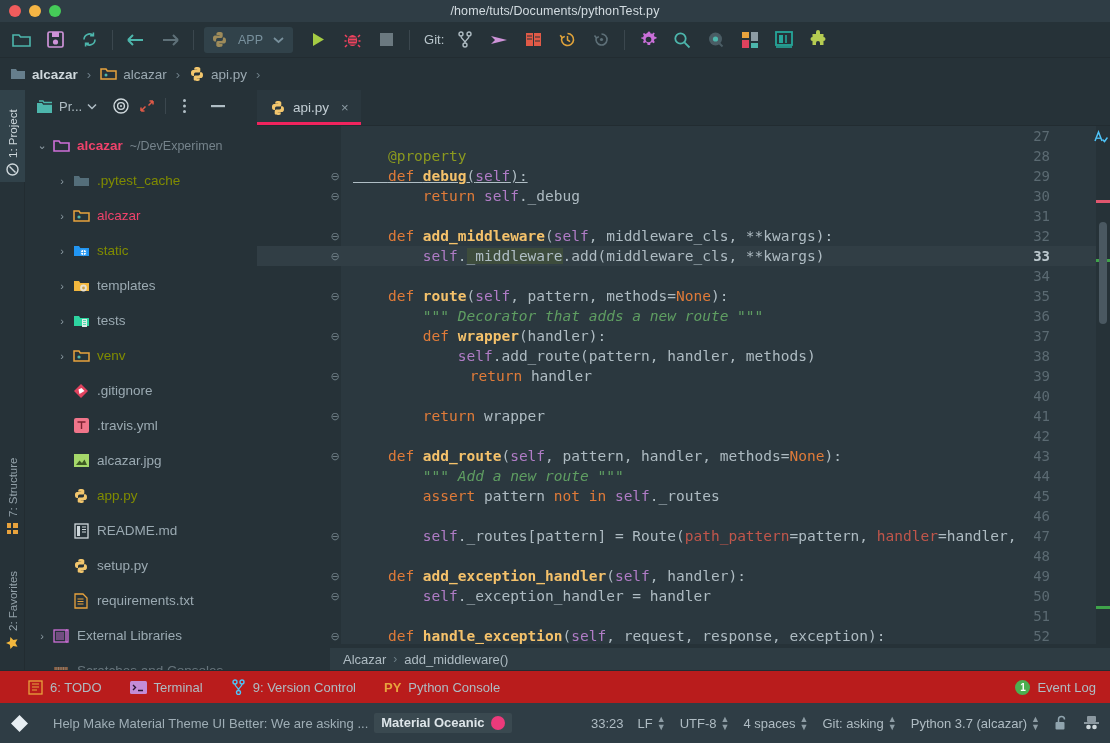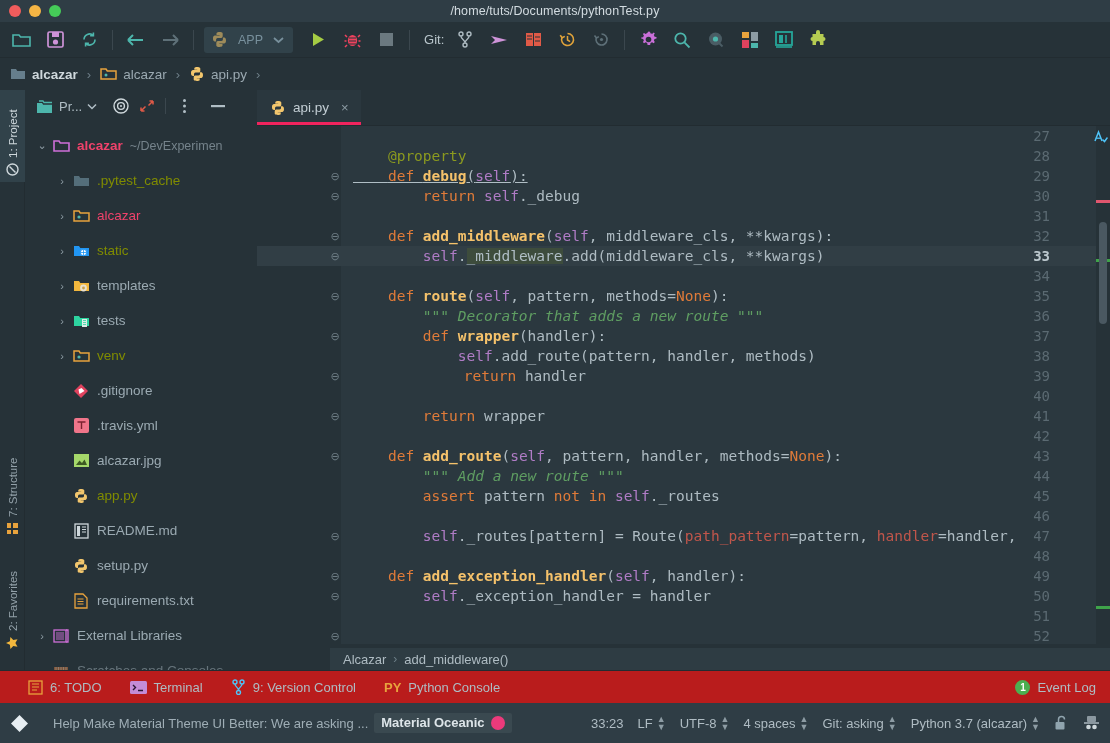--- a/index.html
+++ b/index.html
@@ -666,21 +666,21 @@
           <span class="fold">⊖</span>
           <span class="code" style="position: absolute; left: 84px;"><span class="plain">        </span><span class="kw">def </span><span class="fn">wrapper</span><span class="plain">(handler):</span></span>
         </div>
         <div class="line" style="top: 220px; position: absolute; left: 0px; width: 100%;">
           <span class="lnum">38</span>
           <span class="code" style="position: absolute; left: 84px;"><span class="plain">            </span><span class="self">self</span><span class="plain">.add_route(pattern, handler, methods)</span></span>
         </div>
         <div class="line" style="top: 240px; position: absolute; left: 0px; width: 100%;">
           <span class="lnum">39</span>
           <span class="fold">⊖</span>
-          <span class="code" style="position: absolute; left: 90px;"><span class="plain">            </span><span class="kw">return </span><span class="plain">handler</span></span>
+          <span class="code" style="position: absolute; left: 96px;"><span class="plain">            </span><span class="kw">return </span><span class="plain">handler</span></span>
         </div>
         <div class="line" style="top: 260px; position: absolute; left: 0px; width: 100%;">
           <span class="lnum">40</span>
           <span class="code" style="position: absolute; left: 84px;"></span>
         </div>
         <div class="line" style="top: 280px; position: absolute; left: 0px; width: 100%;">
           <span class="lnum">41</span>
           <span class="fold">⊖</span>
           <span class="code" style="position: absolute; left: 84px;"><span class="plain">        </span><span class="kw">return </span><span class="plain">wrapper</span></span>
         </div>
@@ -724,20 +724,21 @@
           <span class="fold">⊖</span>
           <span class="code" style="position: absolute; left: 84px;"><span class="plain">        </span><span class="self">self</span><span class="plain">._exception_handler = handler</span></span>
         </div>
         <div class="line" style="top: 480px; position: absolute; left: 0px; width: 100%;">
           <span class="lnum">51</span>
           <span class="code" style="position: absolute; left: 84px;"></span>
         </div>
         <div class="line" style="top: 500px; position: absolute; left: 0px; width: 100%;">
           <span class="lnum">52</span>
           <span class="fold">⊖</span>
+          <span class="code" style="position: absolute; left: 84px;"><span class="plain">    </span><span class="kw">def </span><span class="fn">handle_exception</span><span class="plain">(</span><span class="self">self</span><span class="plain">, request, response, exception):</span></span>
         </div>
       </div>
 
     <div class="markers">
       <div class="inspect-icon">
         <svg width="14" height="14">
             <path d="M1 11L4.5 2 8 11" fill="none" stroke="#4FC3F7" stroke-width="1.5"></path>
             <path d="M2.2 8.2h4.6" stroke="#4FC3F7" stroke-width="1.3"></path>
             <path d="M8.5 9.5l2 2 3-4" fill="none" stroke="#4FC3F7" stroke-width="1.5"></path>
           </svg>

